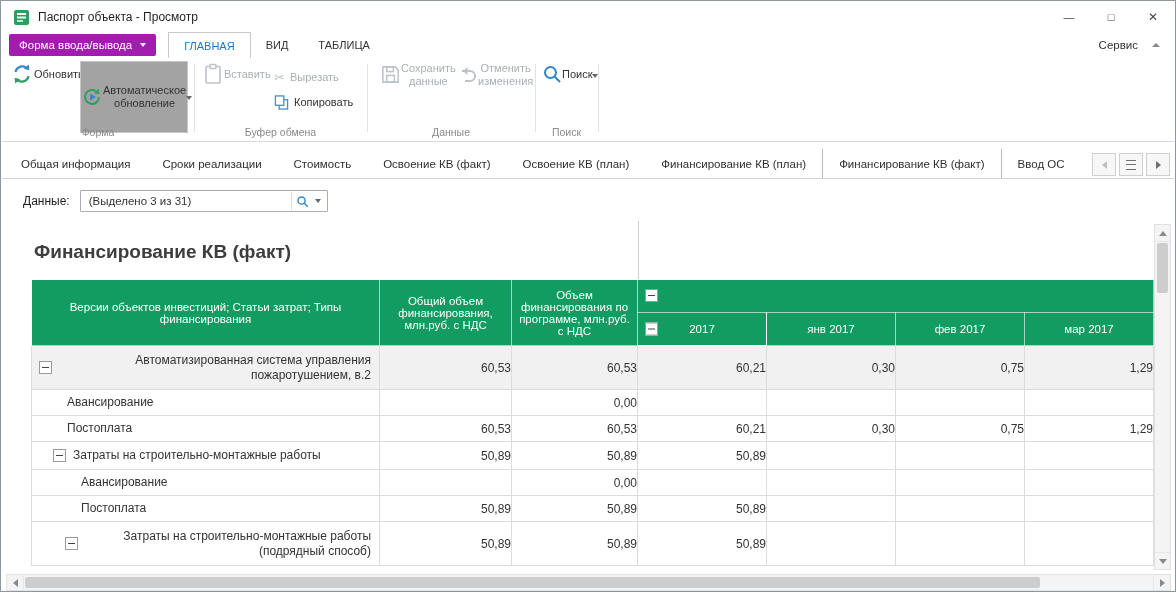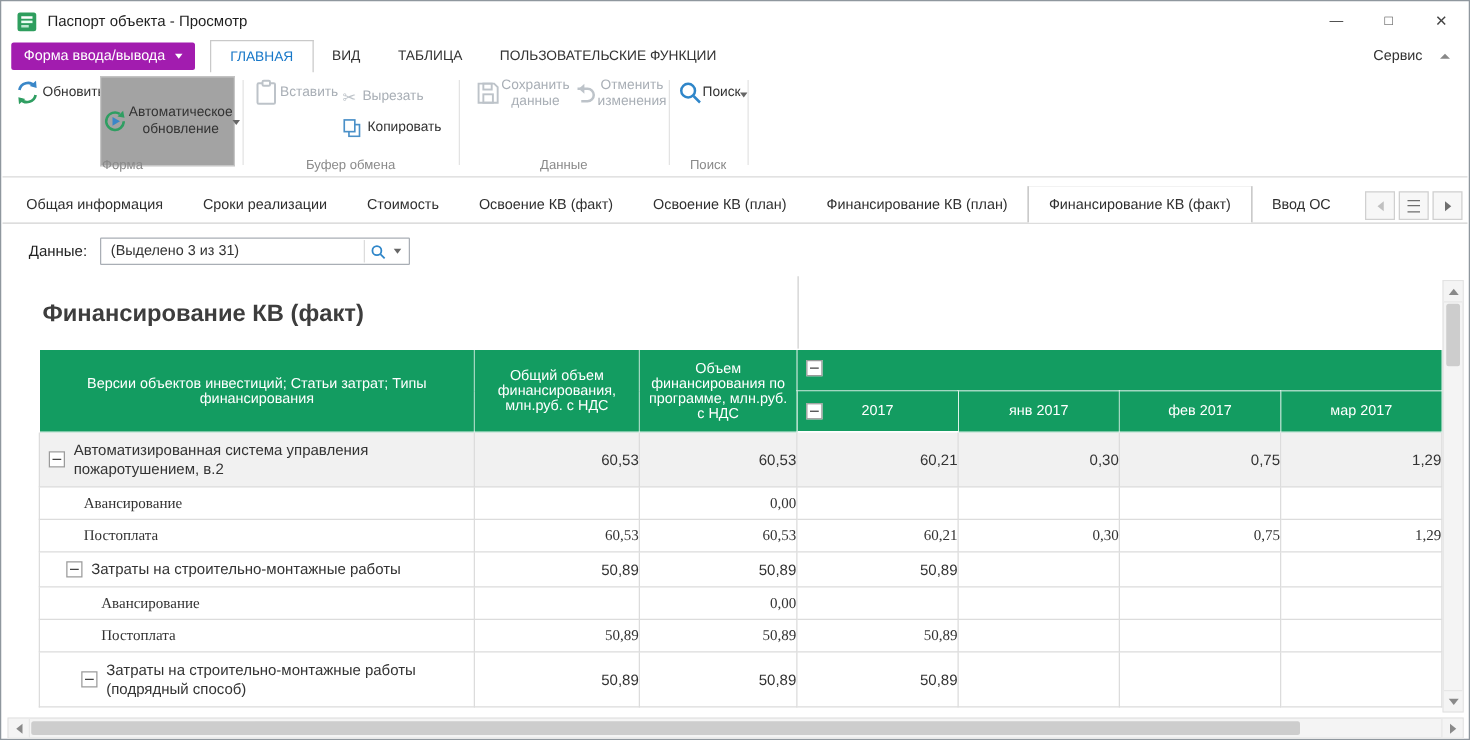--- a/index.html
+++ b/index.html
@@ -66,25 +66,25 @@
   .gridwrap{position:absolute;left:30px;top:278px;}
   table.grid{border-collapse:collapse;table-layout:fixed;width:1122px;font-size:12px;}
   table.grid th{background:#139c61;color:#fff;font-weight:normal;font-size:11.5px;border:1px solid rgba(255,255,255,0.6);padding:2px 6px;box-sizing:border-box;}
   table.grid th.hrow1{height:33px;}
   table.grid th.hrow2{height:33px;}
   table.grid th.band{text-align:left;padding-left:7px;}
   table.grid th.yr{position:relative;text-align:center;}
   table.grid th.yr .collapser{position:absolute;left:7px;top:50%;transform:translateY(-50%);}
   table.grid td{border:1px solid #dcdcdc;color:#333;vertical-align:middle;padding:0;box-sizing:border-box;background:#fff;}
   tr.h44 td{height:44px;}
-  tr.h26 td{height:26px;font-family:Liberation Serif, serif;}
+  tr.h26 td{height:26px;}
   tr.h28 td{height:28px;}
   tr.sel td{background:#f1f1f1;}
   td.num{text-align:right;padding:0 8px;}
-  .name-in{display:flex;align-items:center;gap:7px;padding:3px 8px;line-height:15px;}
+  .name-in{display:flex;align-items:center;gap:7px;padding:3px 8px;line-height:15px;text-align:right;}
   .ind0{padding-left:7px;}
   .ind1{padding-left:35px;}
   .ind1b{padding-left:21px;}
   .ind2{padding-left:49px;}
   .ind2b{padding-left:33px;}
   .collapser{display:inline-block;width:13px;height:13px;border:1px solid #9b9b9b;background:#fff;position:relative;flex:0 0 auto;box-sizing:border-box;cursor:default;}
   .collapser::before{content:"";position:absolute;left:2px;right:2px;top:5px;height:1px;background:#444;}
 
   
   .vscroll{position:absolute;left:1153px;top:223px;width:17px;height:346px;background:#f4f4f4;border:1px solid #e2e2e2;box-sizing:border-box;}
@@ -125,21 +125,20 @@
 
   <div class="menubar">
     <div class="io-btn">
       <span>Форма ввода/вывода</span>
       <span class="caret white"></span>
     </div>
     <div class="rtabs">
       <span class="rtab active">ГЛАВНАЯ</span>
       <span class="rtab">ВИД</span>
       <span class="rtab">ТАБЛИЦА</span>
-      <span class="rtab">ПОЛЬЗОВАТЕЛЬСКИЕ ФУНКЦИИ</span>
     </div>
     <span class="service">Сервис</span>
     <span class="chev-up"></span>
   </div>
 
   <div class="ribbon">
 
     <div class="big-btn" style="left:8px;width:62px;">
       <span class="ic">
         <svg width="24" height="24" viewBox="0 0 24 24">

